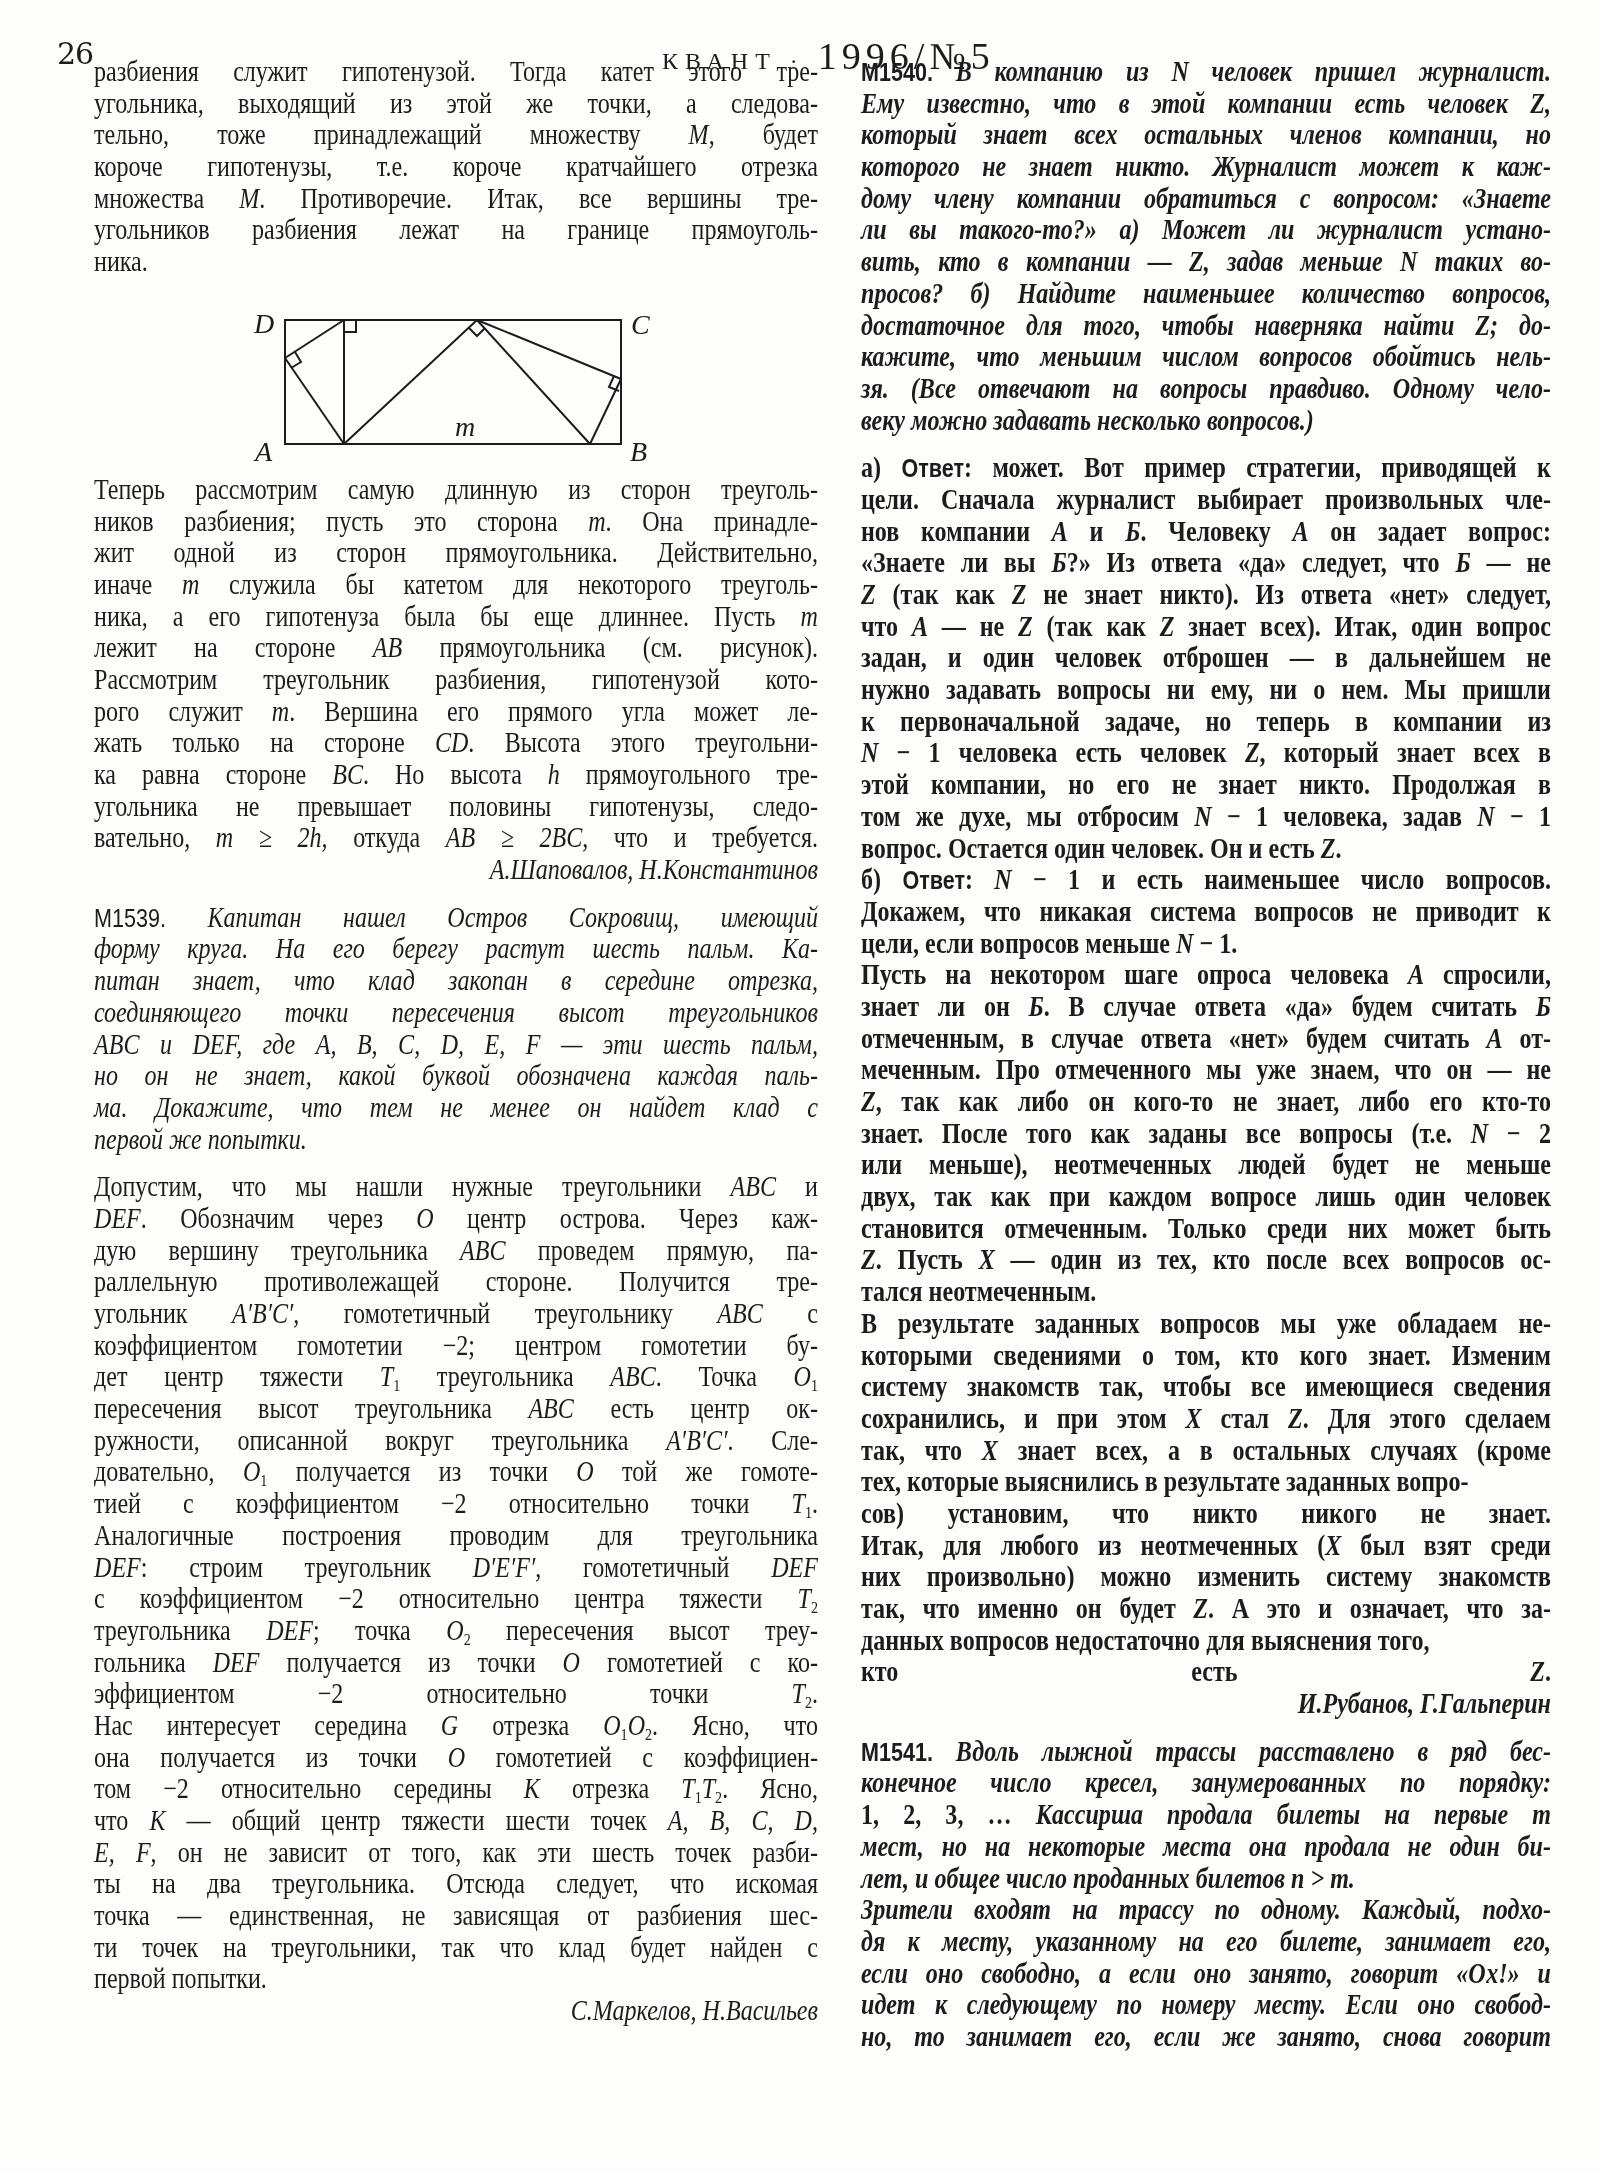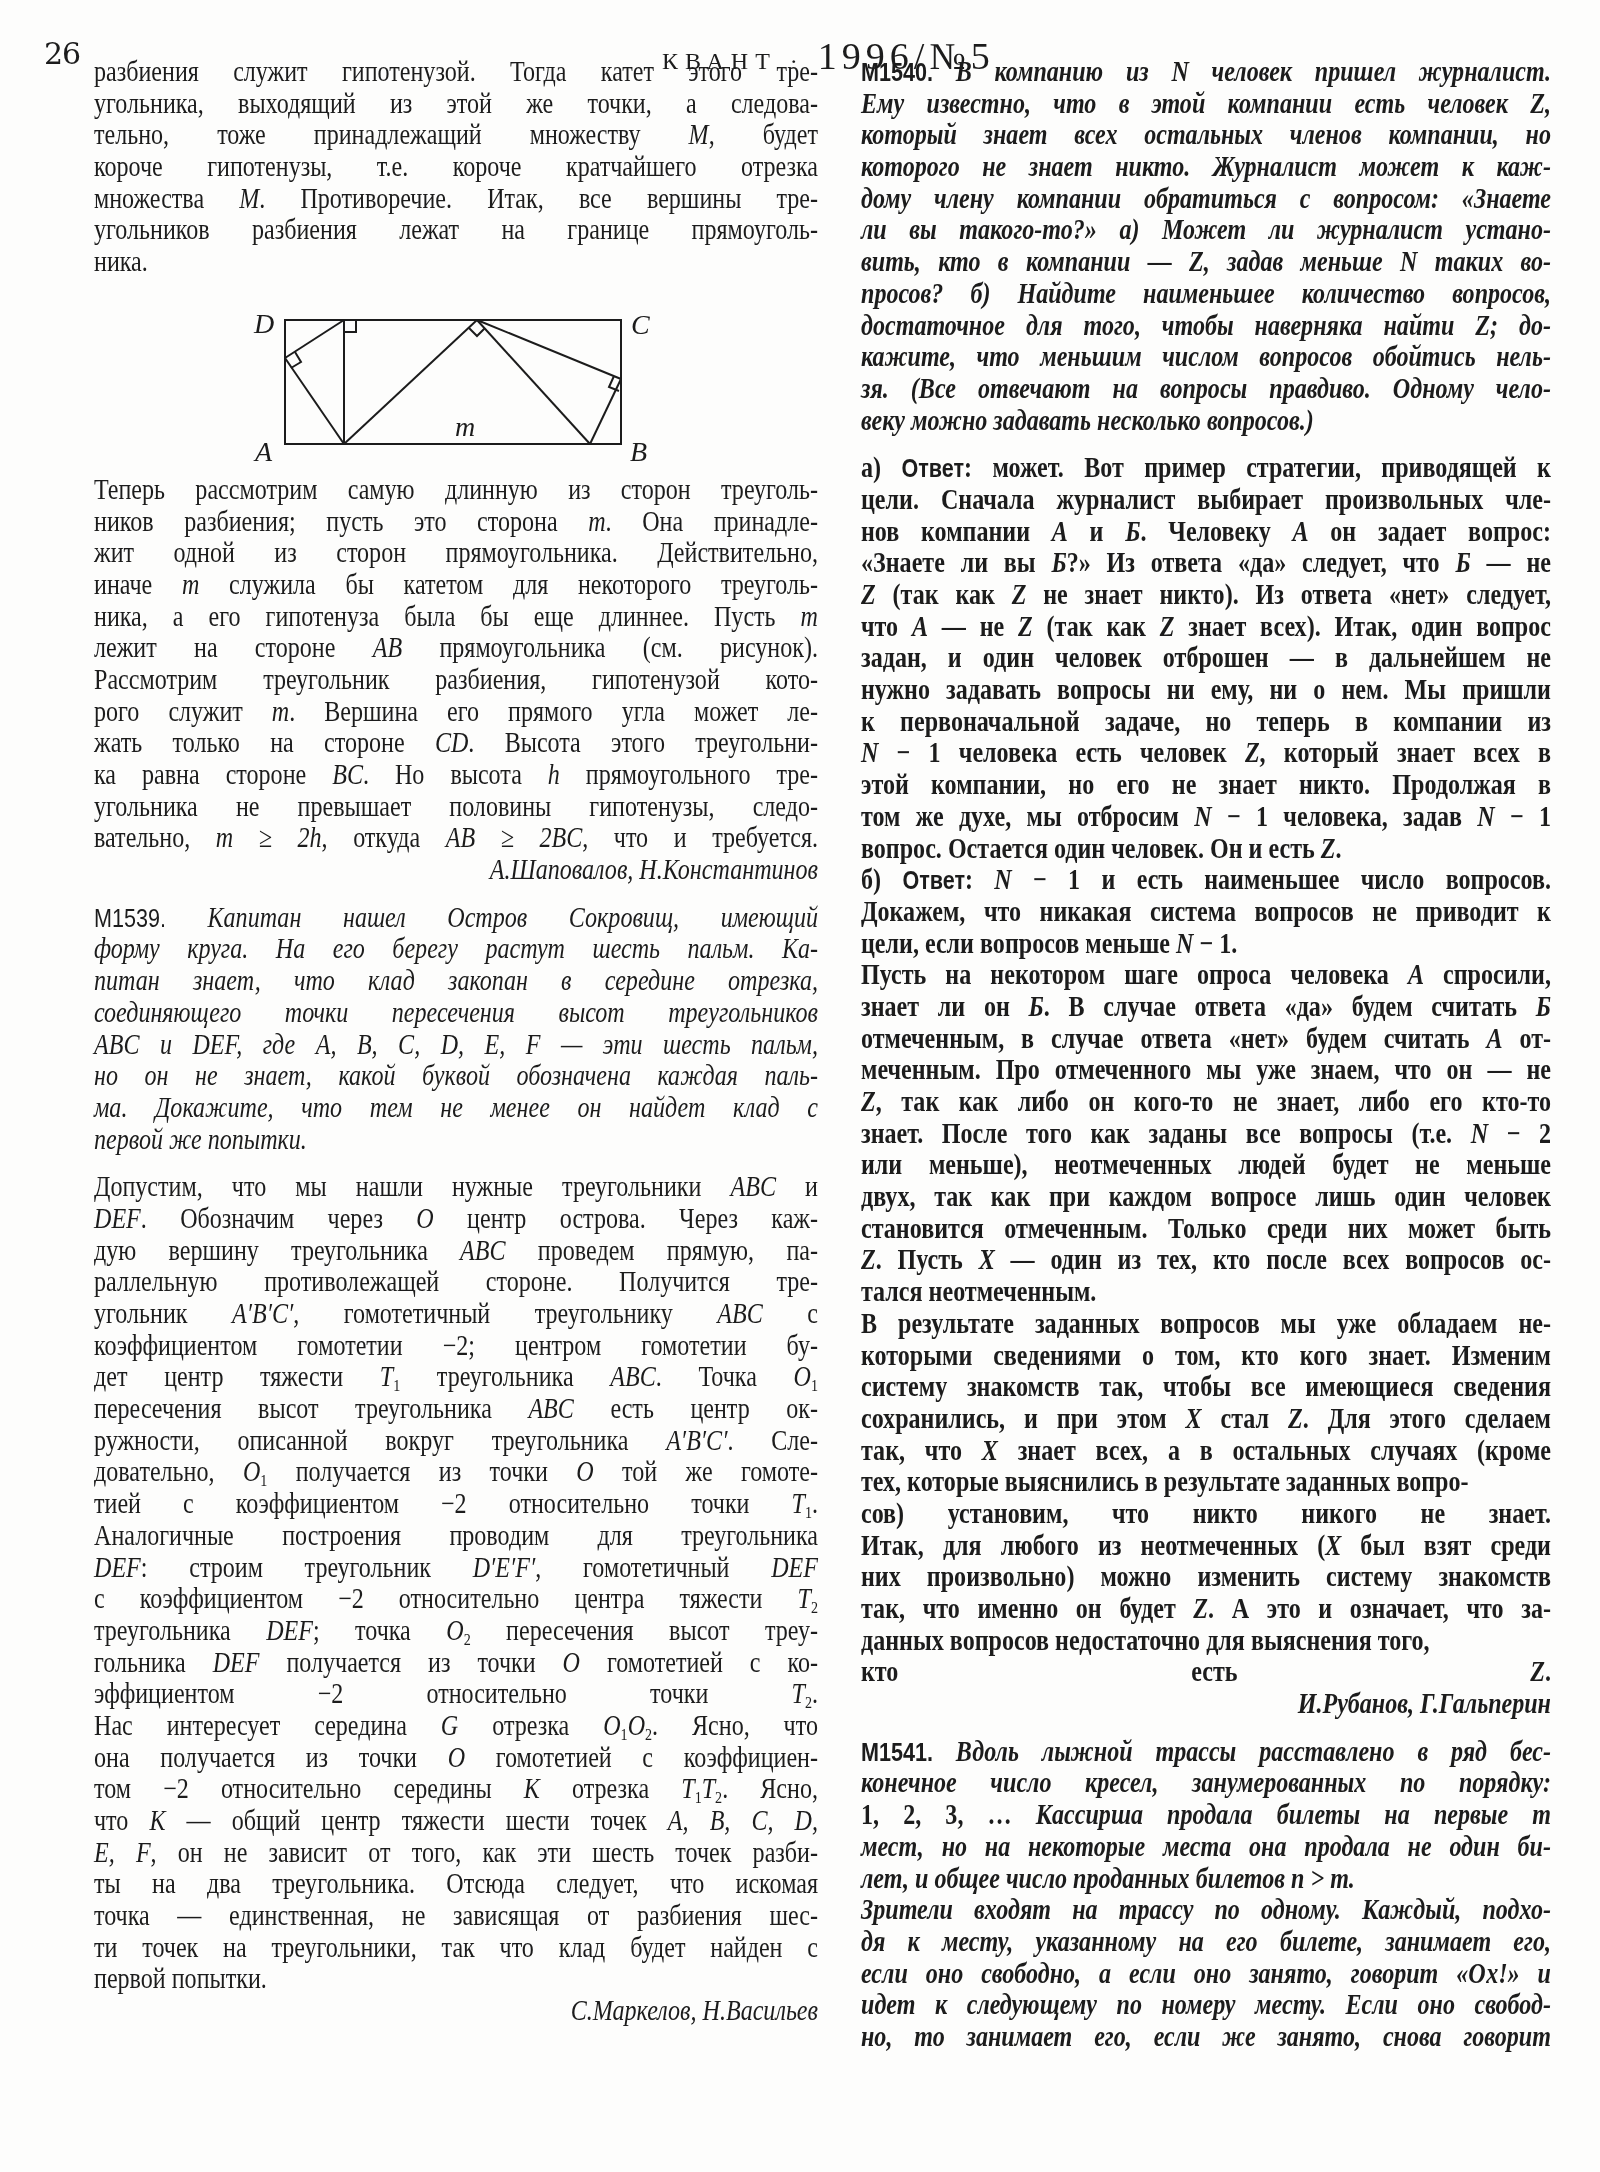--- a/index.html
+++ b/index.html
@@ -1,20 +1,20 @@
 <!DOCTYPE html>
 <html><head>
 <meta charset="utf-8">
 <style>
   html, body { margin:0; padding:0; }
   body {
     width:1600px; height:2172px; background:#fdfdfc; position:relative; overflow:hidden;
     color:#1c1c1c; font-family:"Liberation Serif","DejaVu Serif",serif;
   }
-  .page-num { position:absolute; left:44px; top:36px; font-size:30px; font-family:"DejaVu Serif",serif; letter-spacing:-1px; }
+  .page-num { position:absolute; left:57px; top:36px; font-size:30px; font-family:"DejaVu Serif",serif; letter-spacing:-1px; }
   .running-head { position:absolute; left:662px; top:34px; font-size:24px; letter-spacing:7px; font-family:"Liberation Serif",serif; }
   .running-head .year { font-size:38px; letter-spacing:5px;margin-top:20px; }
   .col { position:absolute;margin-left:38px; }
   .col-left { left:56px; top:56px; width:724px; }
   .col-right { left:823px; top:56px; width:690px;font-weight:bold; }
   .line {
     height:31.7px; line-height:31.7px; font-size:29px; white-space:nowrap;
     transform-origin:left center; transform:scaleX(0.83); width:120%;
   }
   .line.just { text-align:justify; text-align-last:justify; width:calc(100% / 0.83); }

